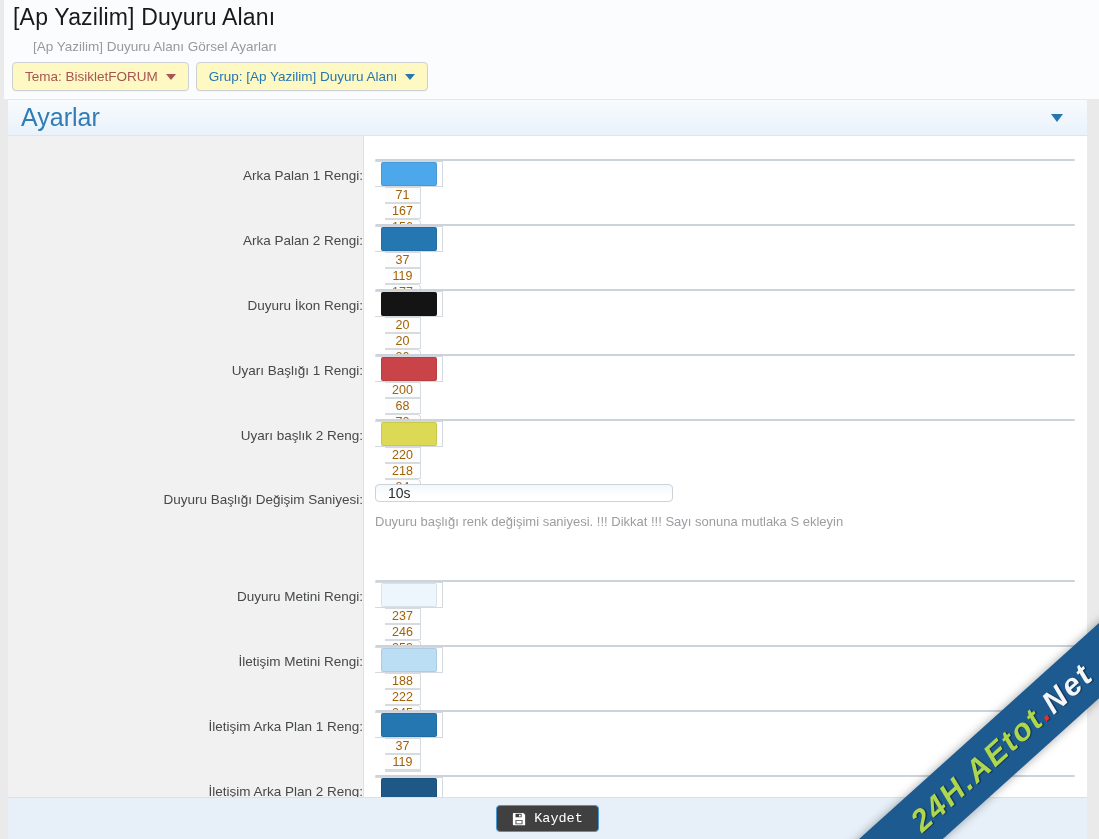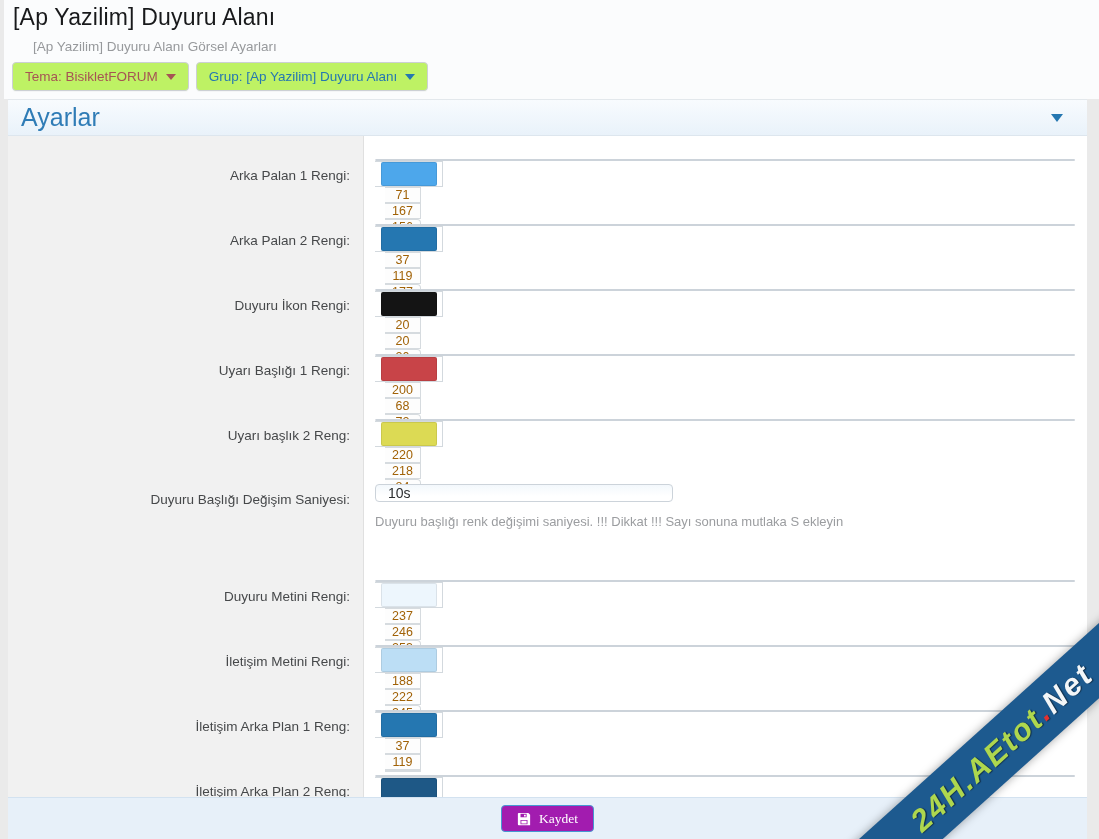--- a/index.html
+++ b/index.html
@@ -6,63 +6,63 @@
   html,body { width:1099px; height:839px; overflow:hidden; }
   body { font-family:"Liberation Sans", sans-serif; background:#eaeaea; position:relative; }
 
   .screen { position:absolute; inset:0; overflow:hidden; }
 
   
   .page-head { position:absolute; top:0; left:4px; width:1099px; height:99px; background:#fbfcfd; padding:4px 0 0 9px; }
   .page-title { font-size:23px; font-weight:400; color:#18191b; letter-spacing:0.2px; }
   .page-subtitle { font-size:13.5px; color:#97999c; margin-top:8px;margin-left:20px; }
   .btn-row { position:absolute; left:8px; top:62px; display:flex; gap:7px; }
-  .drop-btn { display:flex; align-items:center; gap:8px; height:29px; padding:0 12px; background:#bef264;
+  .drop-btn { display:flex; align-items:center; gap:8px; height:29px; padding:0 12px; background:#fef9c3;
               border:1px solid #ccd0d4; border-radius:4px; font-size:13.5px; cursor:pointer;
               font-family:"Liberation Sans", sans-serif; box-shadow:0 1px 1px rgba(0,0,0,0.03); }
   .drop-btn.theme { color:#a65454; }
   .drop-btn.group { color:#2577b1; }
   .caret-down { width:0; height:0; border-left:5px solid transparent; border-right:5px solid transparent; border-top:6px solid currentColor; display:inline-block; }
 
   
   .panel { position:absolute; left:8px; top:99px; width:1079px; bottom:0; background:#fff; border-top:1px solid #e3e8ec; }
   .panel-header { position:relative; height:36px; display:flex; align-items:center; padding-left:13px;
                   background:linear-gradient(#f8fbfe, #e9f2fa); border-bottom:1px solid #dde6ee; }
   .panel-header-title { font-size:25px; color:#2f7cb6; }
   .panel-caret { position:absolute; right:24px; top:14px; width:0; height:0;
                  border-left:6px solid transparent; border-right:6px solid transparent; border-top:8px solid #2577b1; }
 
   
   .form-body { position:absolute; top:36px; left:0; right:0; bottom:42px; overflow:hidden;
                background:linear-gradient(to right, #f1f1f1 355px, #e0e0e0 355px, #e0e0e0 356px, #ffffff 356px); padding-top:7px; }
   .form-row { display:flex; align-items:center; height:65px; }
   .form-row.tall { height:96px; align-items:flex-start; }
-  .row-label-cell { width:355px; flex:none; text-align:right; padding-right:13px; font-size:13.5px; color:#46484a; }
+  .row-label-cell { width:355px; flex:none; text-align:right; font-size:13.5px; color:#46484a; }
   .form-row.tall .row-label-cell { padding-top:24px; }
   .row-content { padding-left:12px; flex:1; }
   .form-row.tall .row-content { padding-top:16px; }
 
   .input-group { display:flex; width:700px; height:34px;flex-direction:column; }
   .text-input { flex:1; border:1px solid #ccd3da; border-radius:4px 0 0 4px; background:linear-gradient(#f3f8fc, #ffffff 70%);
                 font-size:14px; color:#2c2e30; display:flex; align-items:center; padding:0 12px; white-space:nowrap; overflow:hidden; }
   .text-input.solo { width:298px; flex:none; border-radius:4px; }
   .swatch-cell { width:68px; flex:none; border:1px solid #d3d9de; border-left:none; background:#fff;
                  display:flex; align-items:center; justify-content:center; }
   .swatch-fill { width:56px; height:24px; border-radius:2px; box-shadow:inset 0 0 0 1px rgba(0,0,0,0.08); }
   .num-cell { width:36px; flex:none; border:1px solid #d6dbdf; border-left:none; background:#fdfdfd;
               display:flex; align-items:center; justify-content:center; font-size:12.5px; color:#a16207;margin-left:10px; }
   .num-cell:last-child { border-radius:0 4px 4px 0; }
   .field-hint { font-size:13px; color:#9b9da0; margin-top:12px; }
 
   
   .footer-bar { position:absolute; left:0; right:0; bottom:0; height:42px; background:#e7f0f9;
                 border-top:1px solid #d3e2f0; display:flex; align-items:center; justify-content:center; }
-  .save-btn { display:flex; align-items:center; gap:8px; background:#a21caf; color:#fff; border:1px solid #4797d2;
+  .save-btn { display:flex; align-items:center; gap:8px; background:#404040; color:#fff; border:1px solid #4797d2;
               border-radius:4px; height:27px; padding:0 15px; font-size:13.5px; cursor:pointer;
-              font-family:Liberation Serif, serif; }
+              font-family:Liberation Mono, monospace; }
   .save-btn svg { display:block; }
 
   
   .watermark { position:absolute; left:1002px; top:748px; width:430px; height:56px;
                transform:translate(-50%,-50%) rotate(-42deg); background:#1d5a8f;
                display:flex; align-items:center; justify-content:center;
                box-shadow:0 0 10px rgba(0,0,0,0.35); }
   .watermark-text { font-size:31px; font-weight:bold; font-style:italic; letter-spacing:2px; white-space:nowrap;
                     text-shadow:1px 1px 1px rgba(0,0,0,0.45); }
   .wm-green { color:#aed74e; }

